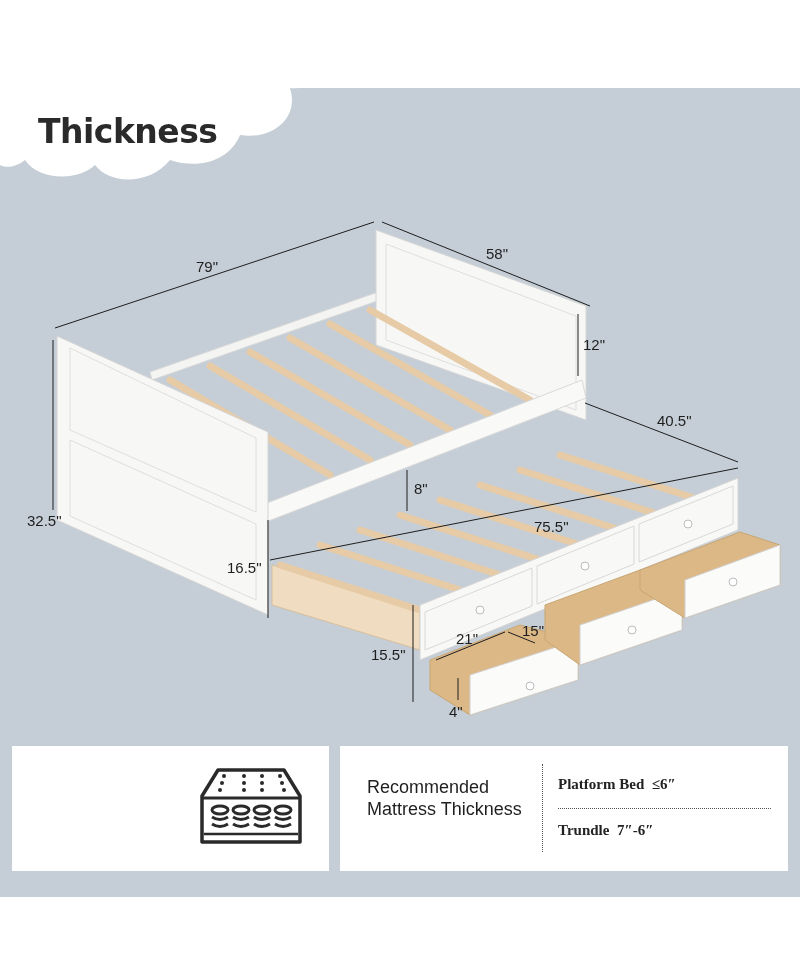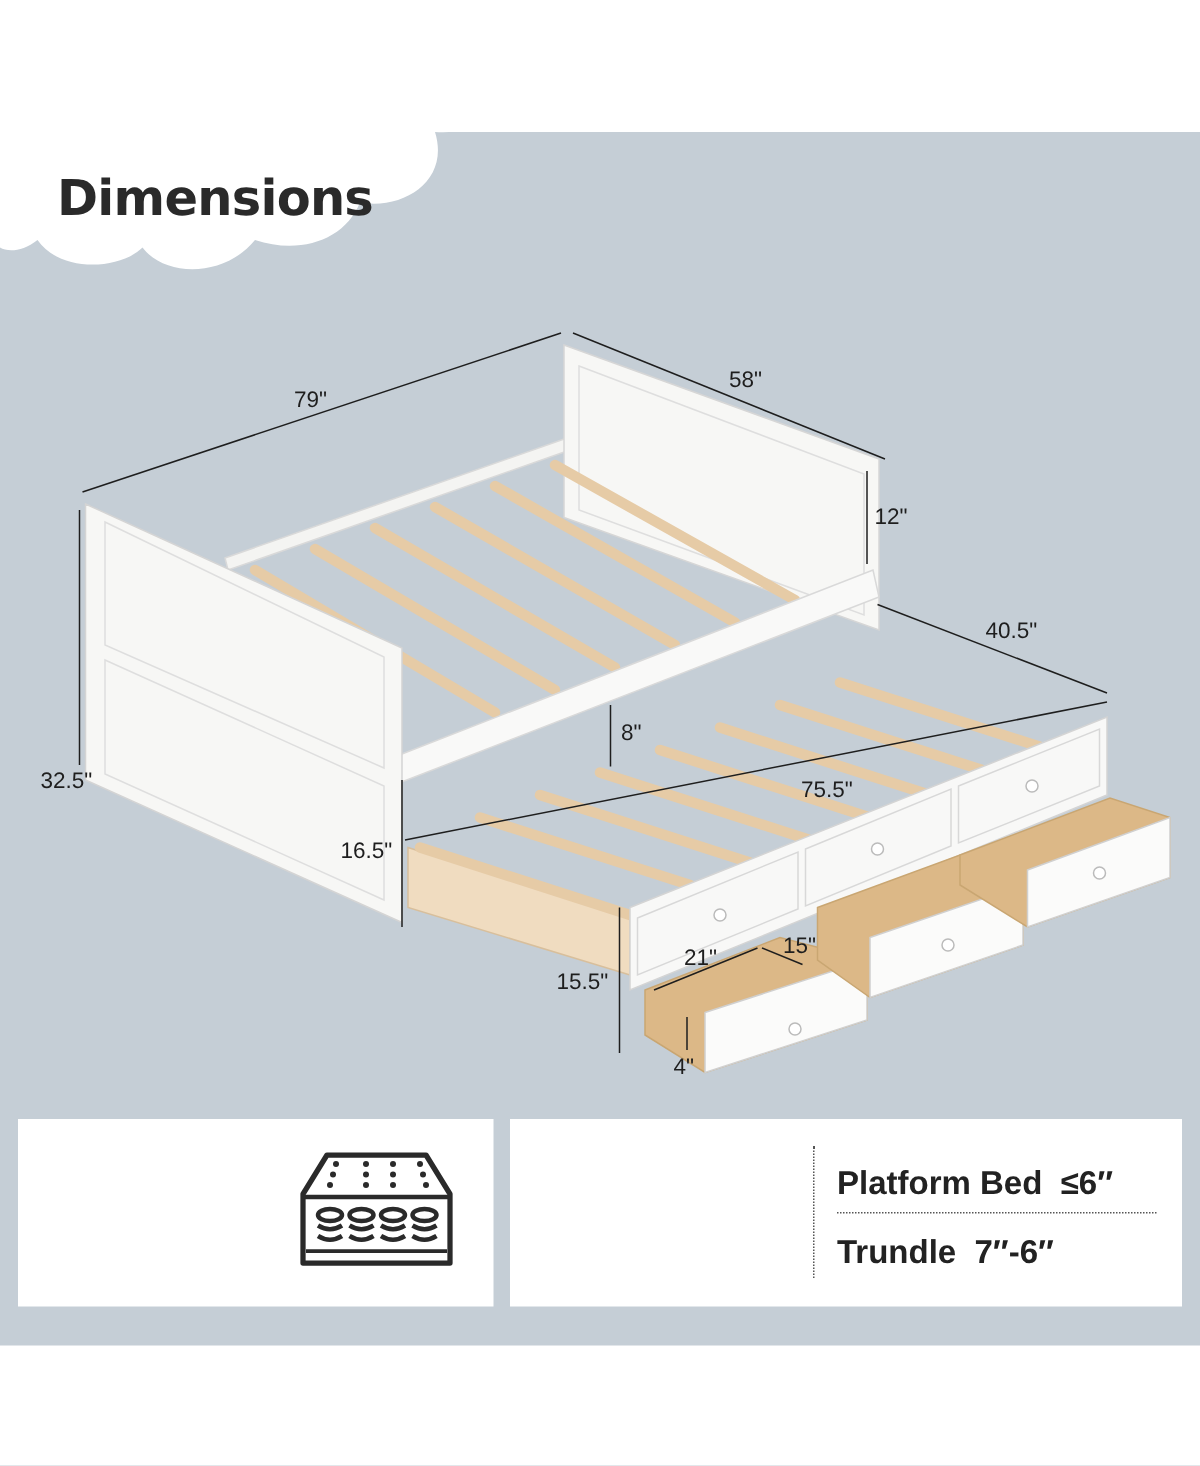--- a/index.html
+++ b/index.html
@@ -10,33 +10,33 @@
   .illustration { position:absolute; left:0; top:210px; width:800px; height:520px; }
   .dim { position:absolute; font-family:"Liberation Sans", sans-serif; font-size:15px; color:#1e1e1e; }
   .card { position:absolute; top:746px; height:125px; background:#ffffff; }
   .card-left { left:12px; width:317px; }
   .card-right { left:340px; width:448px; }
   .nbs-label { position:absolute; left:16px; top:42px; font-size:18px; line-height:22px; color:#1f1f1f; }
   .mattress-icon { position:absolute; left:186px; top:20px; width:106px; width:106px; height:80px; }
   .rec-label { position:absolute; left:27px; top:30px; font-size:18px; line-height:22px; color:#1f1f1f; }
   .vdiv { position:absolute; left:202px; top:18px; height:88px; border-left:1.5px dotted #555; }
   .hdiv { position:absolute; left:218px; top:62px; width:213px; border-top:1.5px dotted #555; }
-  .spec { position:absolute; left:218px; font-family:Liberation Sans, sans-serif; font-weight:bold; font-size:22px; color:#222; }
+  .spec { position:absolute; left:218px; font-family:Liberation Serif, serif; font-weight:bold; font-size:15px; color:#222; }
   .spec1 { top:30px; }
   .spec2 { top:76px; }
 </style>
 </head>
 <body>
 
 <div class="panel"></div>
 
 <svg class="cloud" viewBox="0 0 340 230">
   <path d="M0,0 L340,0 L340,40 C345,75 320,90 290,88 C300,120 270,140 240,135 C230,160 200,170 170,160 C150,185 110,185 95,165 C80,180 40,182 25,160 C15,168 5,168 0,165 Z" fill="#ffffff"></path>
 </svg>
-<div class="title">Dimensions</div>
+<div class="title">Thickness</div>
 
 <svg class="illustration" viewBox="0 210 800 520">
 
   <polygon points="150,372 378,292 380,300 152,380" fill="#f4f4f2" stroke="#d9d9d9"></polygon>
 
   <polygon points="376,230 586,306 586,420 376,345" fill="#f7f7f5" stroke="#d6d6d6"></polygon>
   <polygon points="386,244 576,316 576,410 386,340" fill="none" stroke="#dedede"></polygon>
 
   <g stroke="#e6cba6" stroke-width="7" stroke-linecap="round">
     <line x1="170" y1="380" x2="330" y2="475"></line>
@@ -138,17 +138,18 @@
         <path d="M35,51 Q43,56 51,51 M35,58 Q43,63 51,58"></path>
       <ellipse cx="64" cy="44" rx="8" ry="4"></ellipse>
         <path d="M56,51 Q64,56 72,51 M56,58 Q64,63 72,58"></path>
       <ellipse cx="85" cy="44" rx="8" ry="4"></ellipse>
         <path d="M77,51 Q85,56 93,51 M77,58 Q85,63 93,58"></path>
     </g>
   </svg>
 </div>
 
 <div class="card card-right">
+  <div class="rec-label" style="width:160px;">Recommended Mattress Thickness</div>
   <div class="vdiv"></div>
   <div class="spec spec1" style="white-space:pre;">Platform Bed  ≤6″</div>
   <div class="hdiv"></div>
   <div class="spec spec2" style="white-space:pre;">Trundle  7″-6″</div>
 </div>
 
 </body></html>

